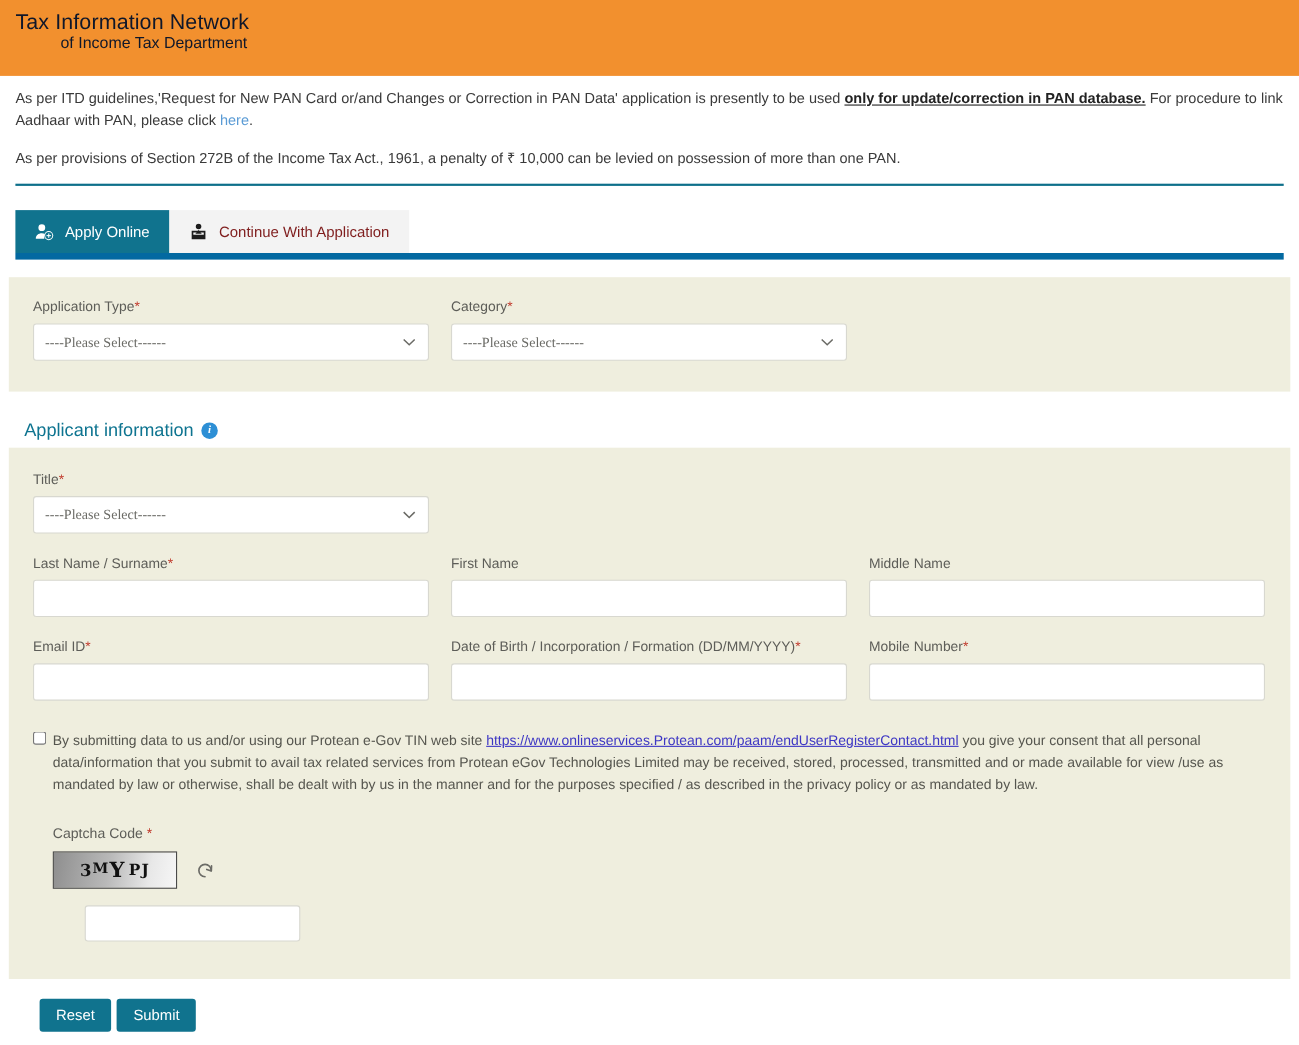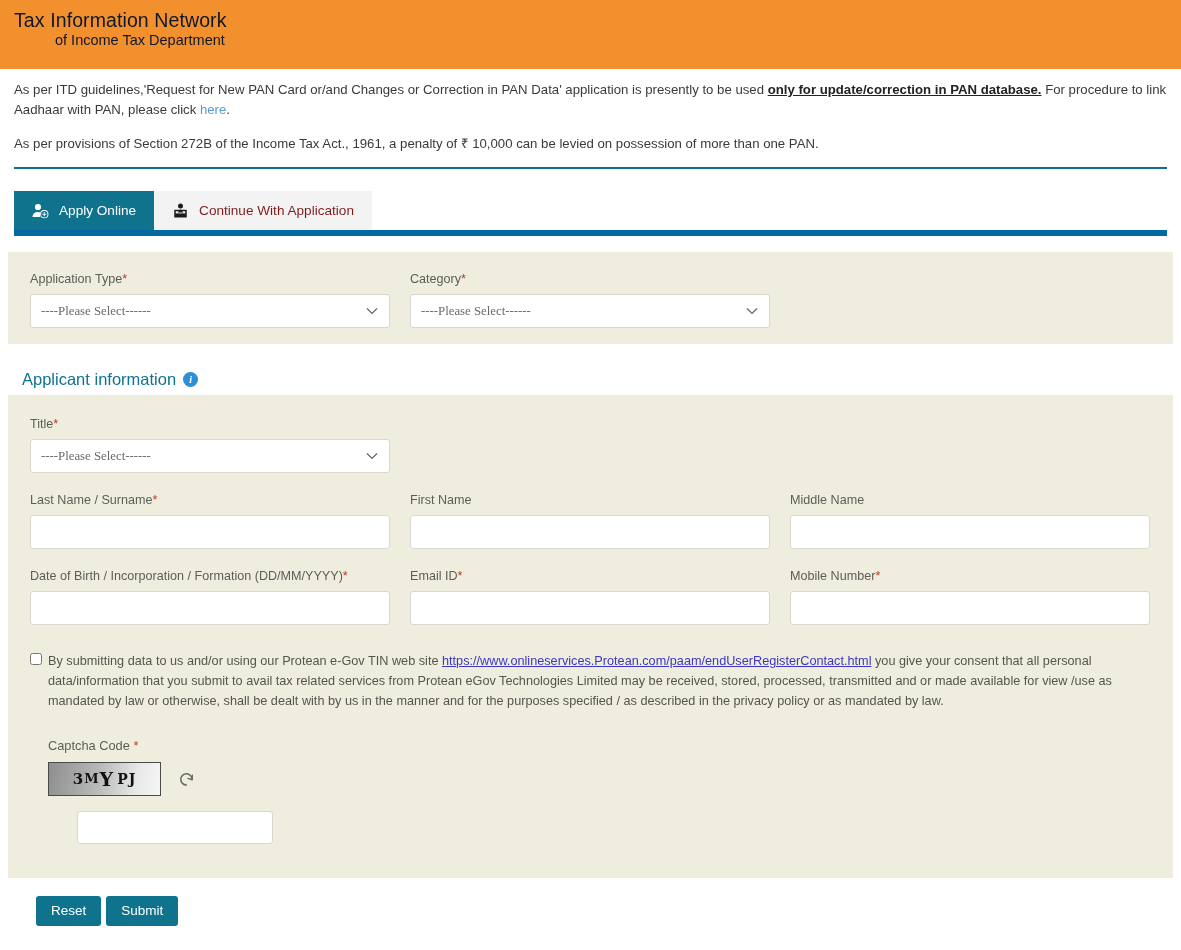--- a/index.html
+++ b/index.html
@@ -84,21 +84,21 @@
   }
   .tab-ico { display: block; line-height: 0; }
 
   
   .panel {
     background: #EFEEDE;
     margin: 0 8px;
   }
   .panel-top {
     margin-top: 16px;
-    padding: 20px 22px 16px 22px;
+    padding: 20px 22px 28px 22px;
   }
   .panel-applicant {
     padding: 22px 22px 34px 22px;
   }
 
   .section-head {
     margin: 26px 0 6px 0;
     padding-left: 22px;
     display: flex;
     align-items: center;
@@ -341,25 +341,25 @@
       <input class="control" type="text" value="" style="">
     </div>
     <div class="field">
       <label class="field-label"><span>Middle Name</span><span class="req"></span></label>
       <input class="control" type="text" value="" style="">
     </div>
   </div>
 
   <div class="row">
     <div class="field">
+      <label class="field-label"><span>Email ID</span><span class="req">*</span></label>
+      <input class="control" type="text" value="" style="">
+    </div>
+    <div class="field">
       <label class="field-label"><span>Date of Birth / Incorporation / Formation (DD/MM/YYYY)</span><span class="req">*</span></label>
-      <input class="control" type="text" value="" style="">
-    </div>
-    <div class="field">
-      <label class="field-label"><span>Email ID</span><span class="req">*</span></label>
       <input class="control" type="text" value="" style="">
     </div>
     <div class="field">
       <label class="field-label"><span>Mobile Number</span><span class="req">*</span></label>
       <input class="control" type="text" value="" style="">
     </div>
   </div>
 
   <div class="consent">
     <input type="checkbox" style="">

